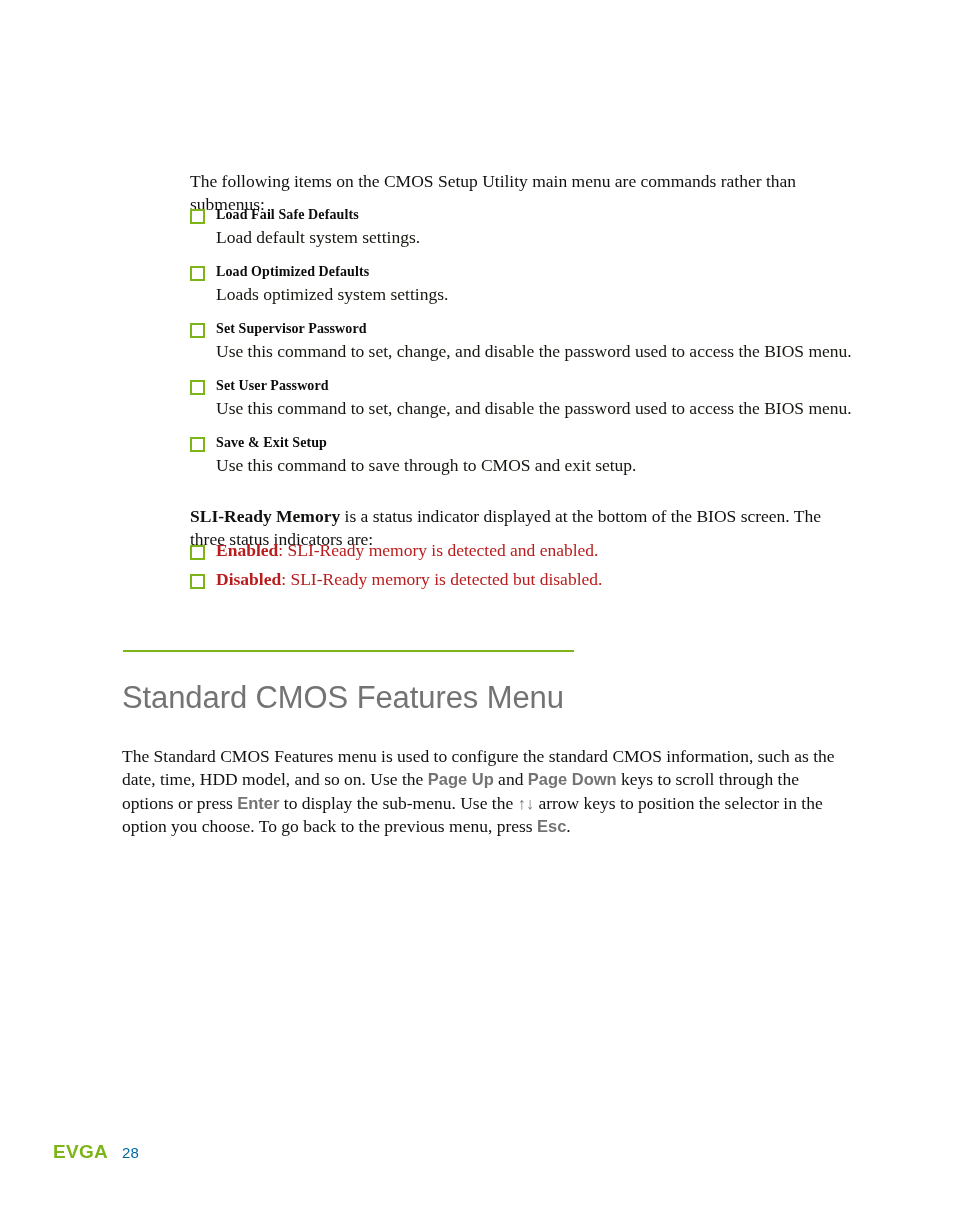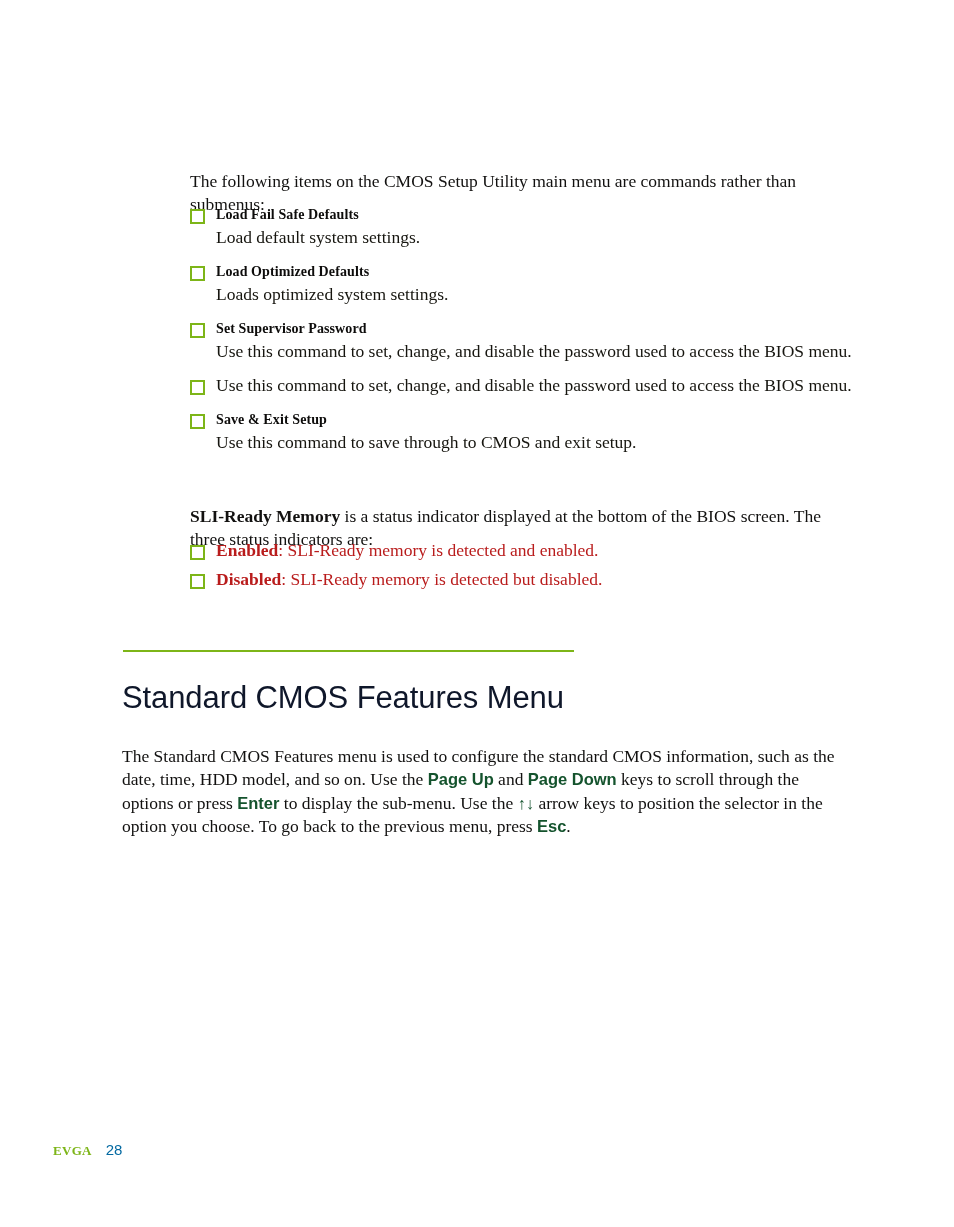--- a/index.html
+++ b/index.html
@@ -21,21 +21,21 @@
   .body-text {
     font-family: "Liberation Serif", "DejaVu Serif", serif;
     font-size: 17.5px;
     line-height: 23.5px;
     color: #121110;
   }
   .key {
     font-family: "Liberation Sans", "DejaVu Sans", sans-serif;
     font-weight: bold;
     font-size: 16.5px;
-    color: #14532d;
+    color: #737373;
   }
   b, .bold {
     font-weight: bold;
     text-align: right;
   }
 
   
   .intro-para {
     position: absolute;
     left: 190px;
@@ -128,21 +128,21 @@
     background: #7db518;
   }
   .section-heading {
     position: absolute;
     left: 122px;
     top: 657px;
     font-family: "Liberation Sans", "DejaVu Sans", sans-serif;
     font-size: 31px;
     font-weight: normal;
     line-height: 40px;
-    color: #0f172a;
+    color: #737373;
     letter-spacing: -0.1px;
     white-space: nowrap;
   }
 
   
   .section-para {
     position: absolute;
     left: 122px;
     top: 727px;
     width: 726px;
@@ -150,22 +150,22 @@
 
   
   .footer {
     position: absolute;
     left: 53px;
     top: 1141px;
     display: flex;
     align-items: baseline;
   }
   .footer-brand {
-    font-family: Liberation Serif, serif;
-    font-size: 13px;
+    font-family: Liberation Sans, sans-serif;
+    font-size: 19px;
     font-weight: bold;
     color: #7db518;
     letter-spacing: 0.3px;
   }
   .footer-page {
     font-family: "Liberation Sans", "DejaVu Sans", sans-serif;
     font-size: 15px;
     font-weight: normal;
     color: #0369a1;
     margin-left: 14px;
@@ -193,20 +193,21 @@
     </div>
 
     <div class="cmd-item">
       <span class="cmd-bullet"></span>
       <div class="cmd-title">Set Supervisor Password</div>
       <div class="cmd-desc">Use this command to set, change, and disable the password used to access the BIOS menu.</div>
     </div>
 
     <div class="cmd-item">
       <span class="cmd-bullet"></span>
+      <div class="cmd-title">Set User Password</div>
       <div class="cmd-desc">Use this command to set, change, and disable the password used to access the BIOS menu.</div>
     </div>
 
     <div class="cmd-item">
       <span class="cmd-bullet"></span>
       <div class="cmd-title">Save &amp; Exit Setup</div>
       <div class="cmd-desc">Use this command to save through to CMOS and exit setup.</div>
     </div>
 
 

